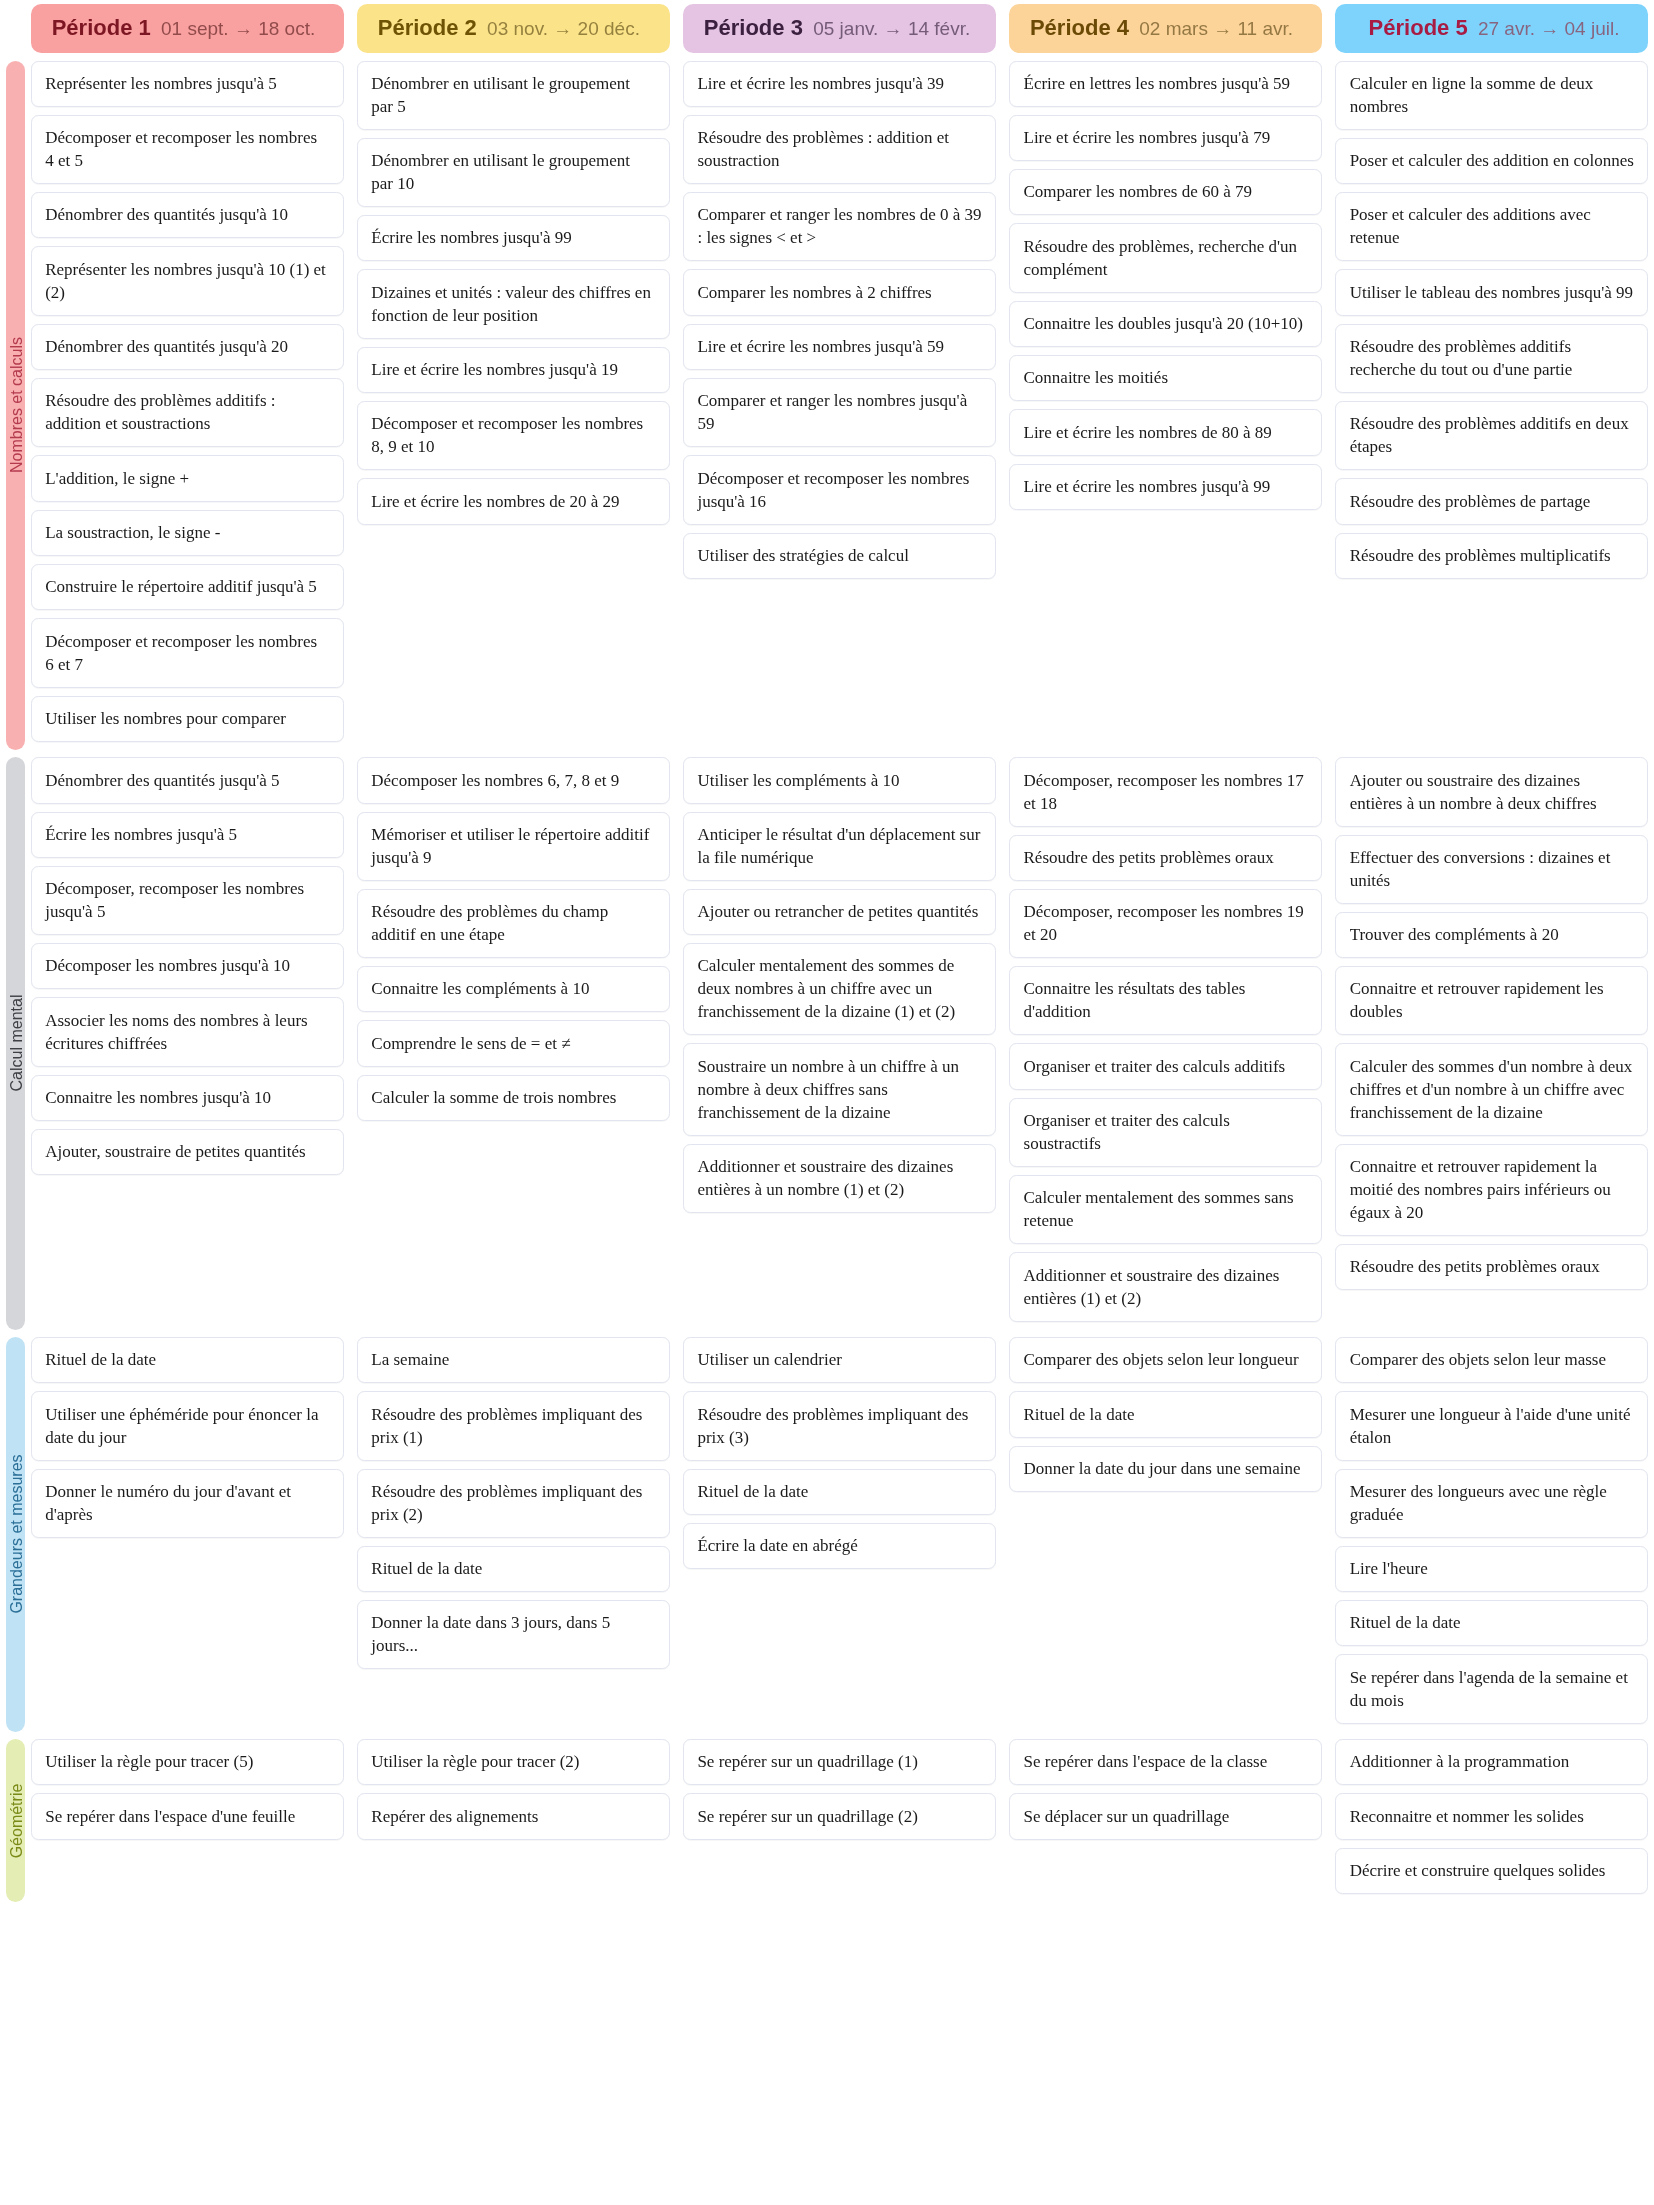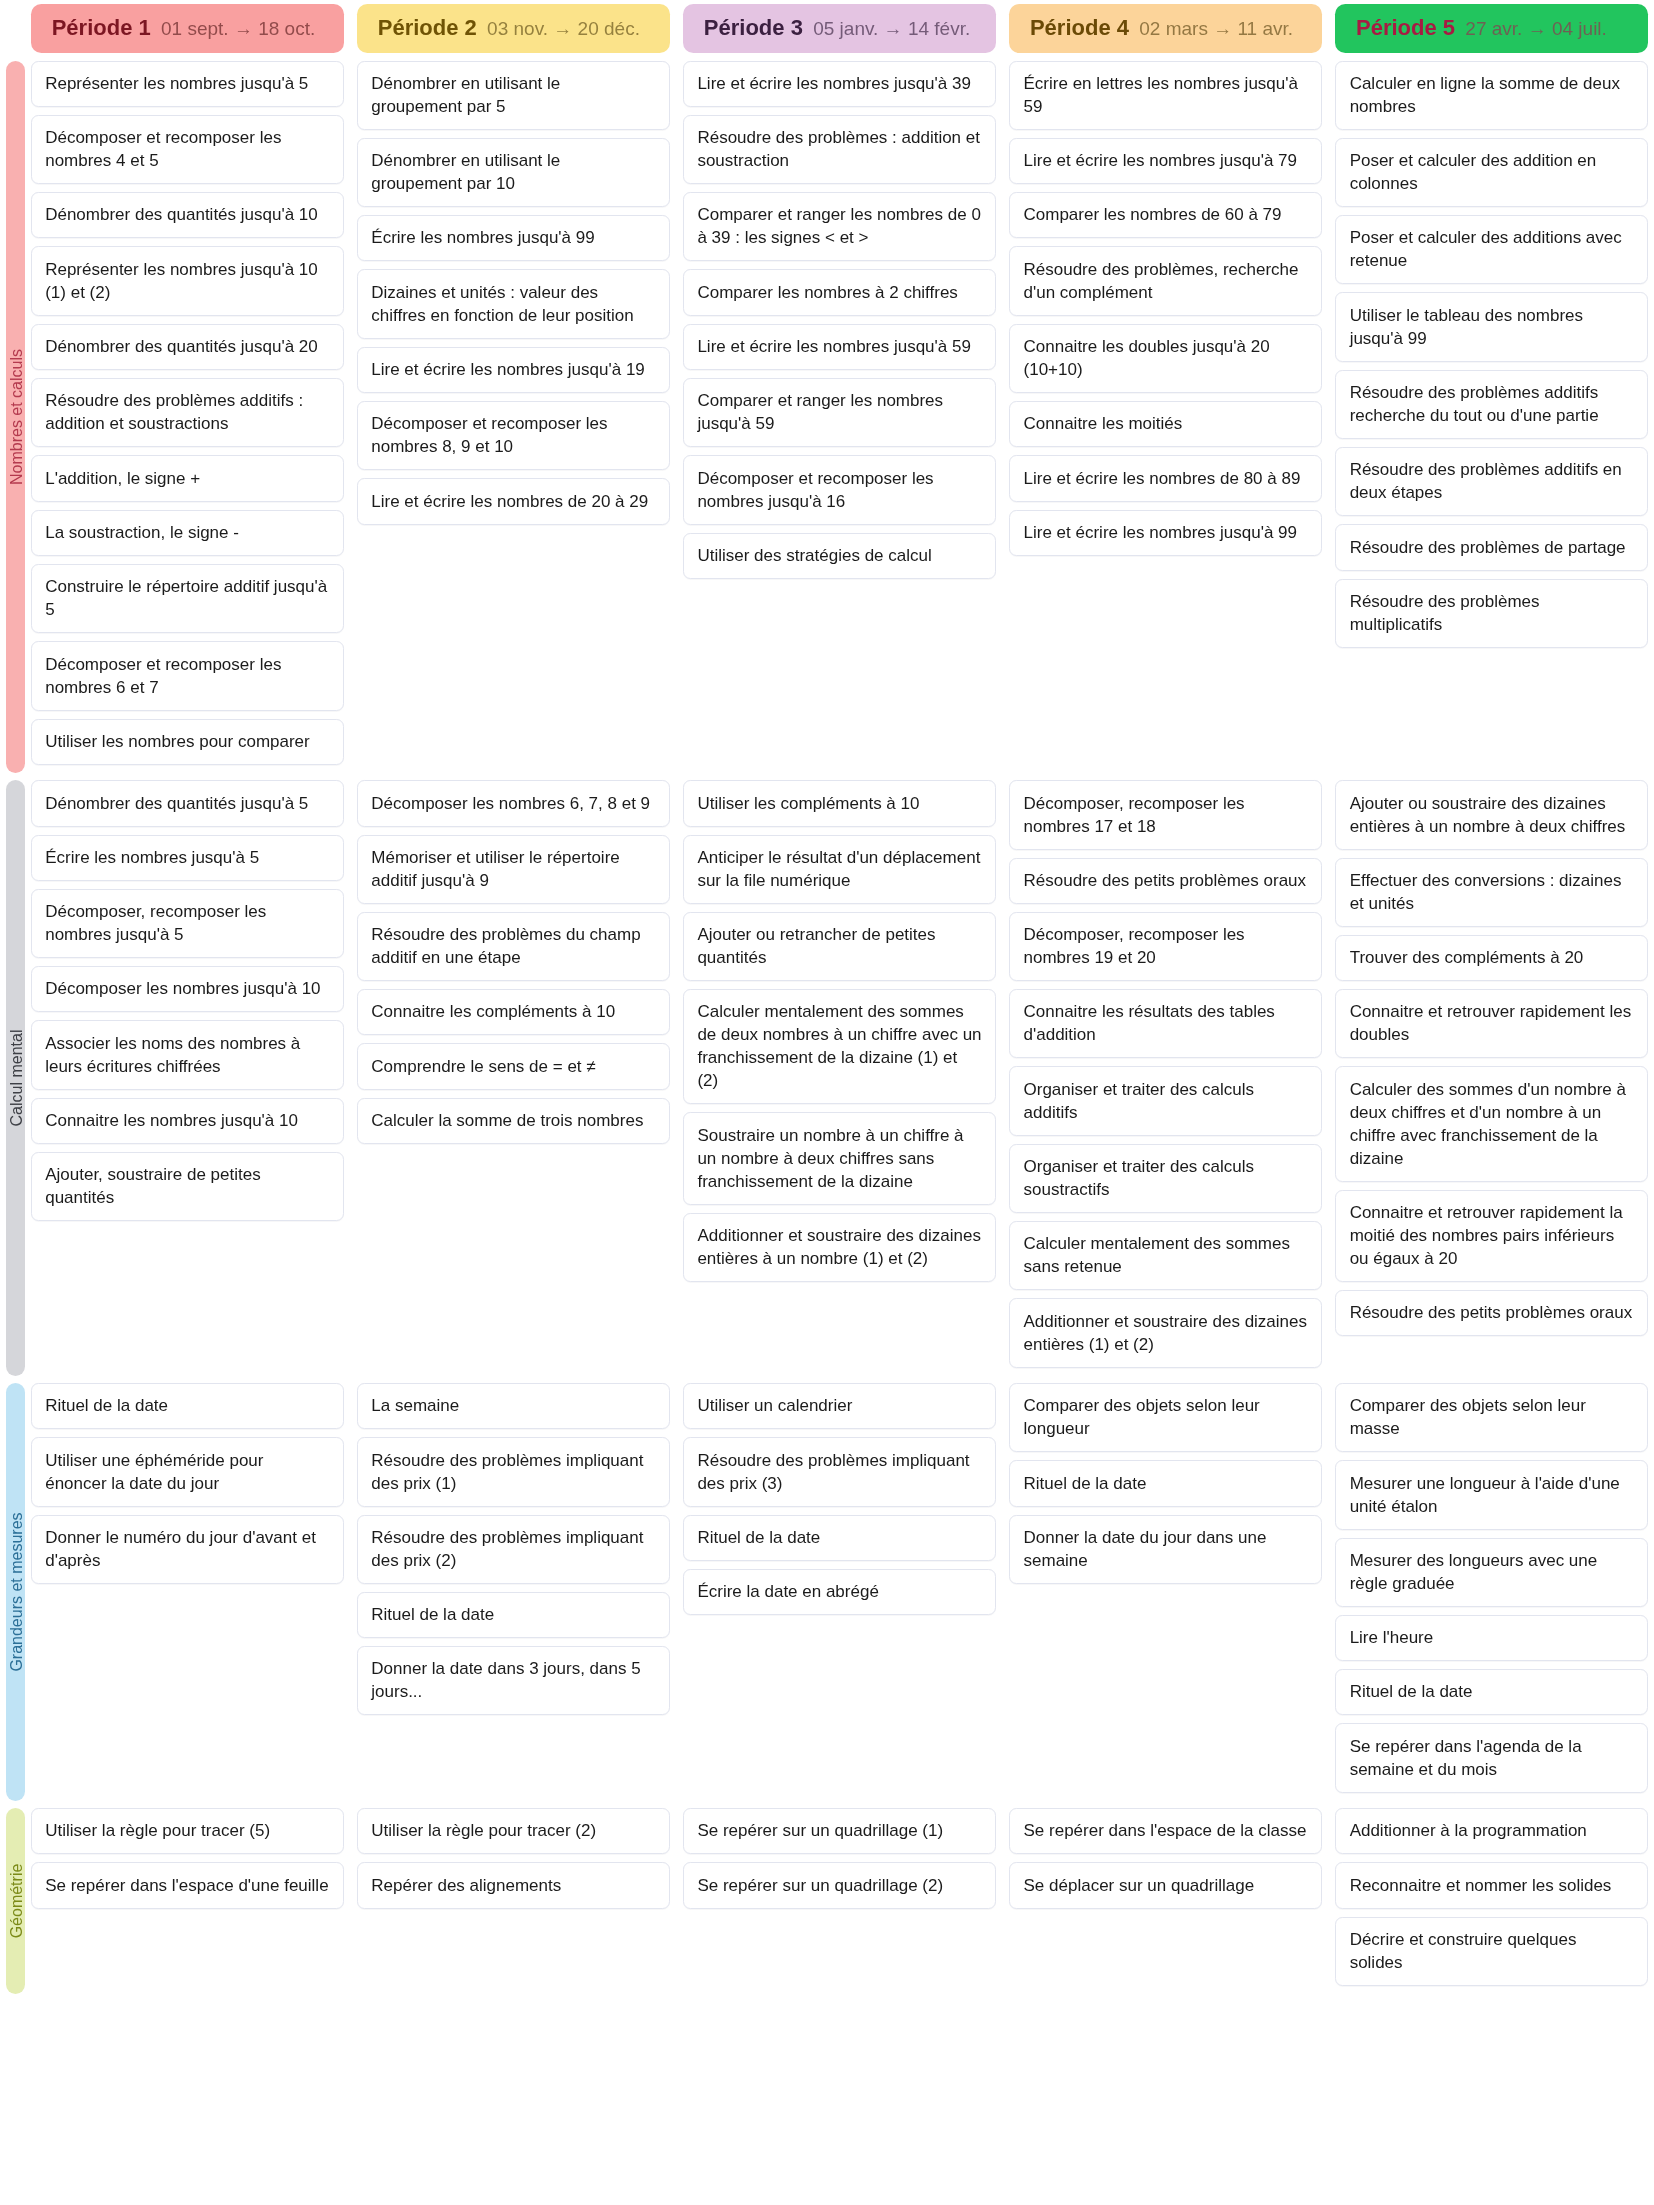--- a/index.html
+++ b/index.html
@@ -69,20 +69,21 @@
     transform: translate(-50%, -50%) rotate(180deg);
     writing-mode: vertical-rl;
     white-space: nowrap;
     font-size: 16px;
     line-height: 19px;
   }
   .band-cols {
     flex: 1 1 auto;
     display: flex;
     align-items: flex-start;
+    font-family: Liberation Serif, serif;
   }
   .col {
     flex: 1 1 0;
     margin-right: 13.3px;
     display: flex;
     flex-direction: column;
   }
   .col:last-child { margin-right: 5.9px; }
 
   .card {
@@ -112,21 +113,21 @@
   .head-p1 .period-dates { color: #6b2b2b; }
   .head-p2 { background: #fbe38a; }
   .head-p2 .period-title { color: #6f5305; }
   .head-p2 .period-dates { color: #6f5c22; }
   .head-p3 { background: #e4c4e2; }
   .head-p3 .period-title { color: #3b2040; }
   .head-p3 .period-dates { color: #4a3350; text-align: center; }
   .head-p4 { background: #fcd49a; }
   .head-p4 .period-title { color: #6b4a06; }
   .head-p4 .period-dates { color: #6d5522; }
-  .head-p5 { background: #22c55e; }
+  .head-p5 { background: #7dd3fc; justify-content: center; }
   .head-p5 .period-title { color: #a81b43; }
   .head-p5 .period-dates { color: #8d3a50; }
 </style>
 </head>
 <body>
 
 <div class="planner">
   <div class="header-row">
       <div class="period-head head-p1">
         <span class="period-title">Période 1</span>

